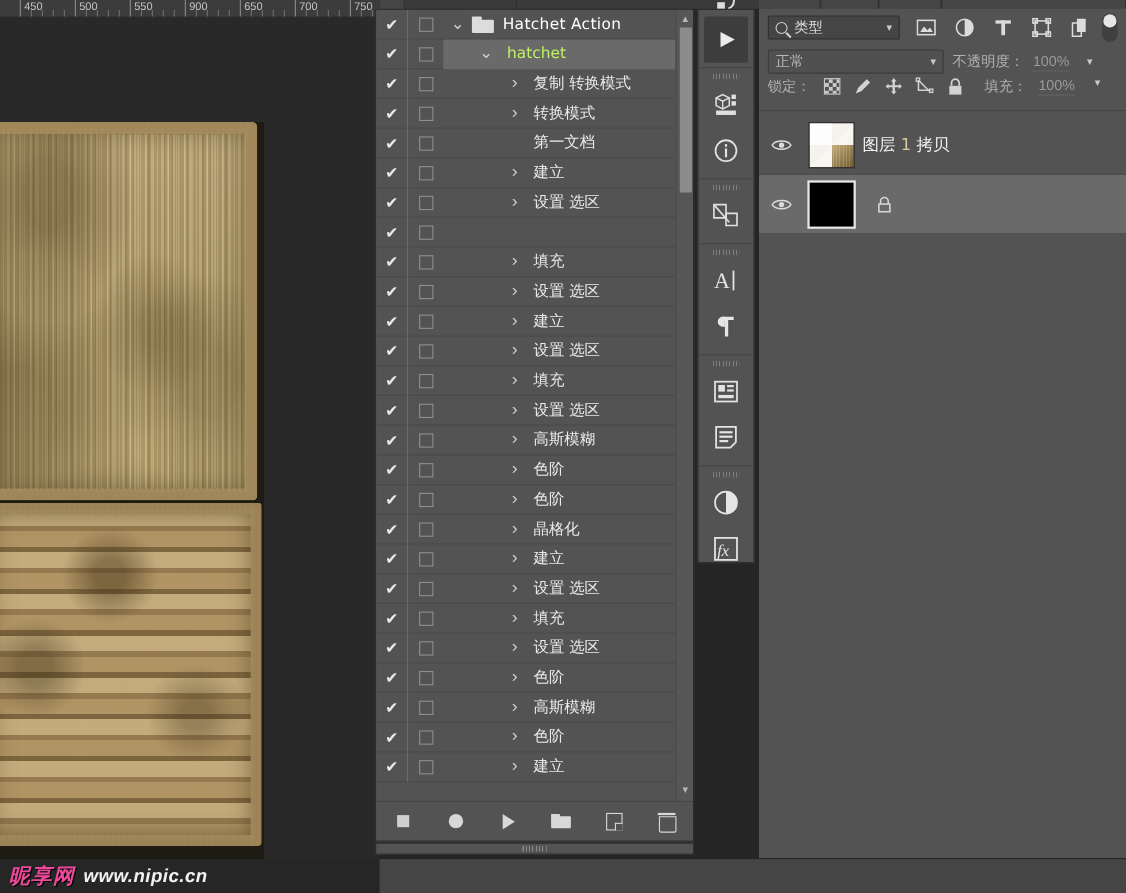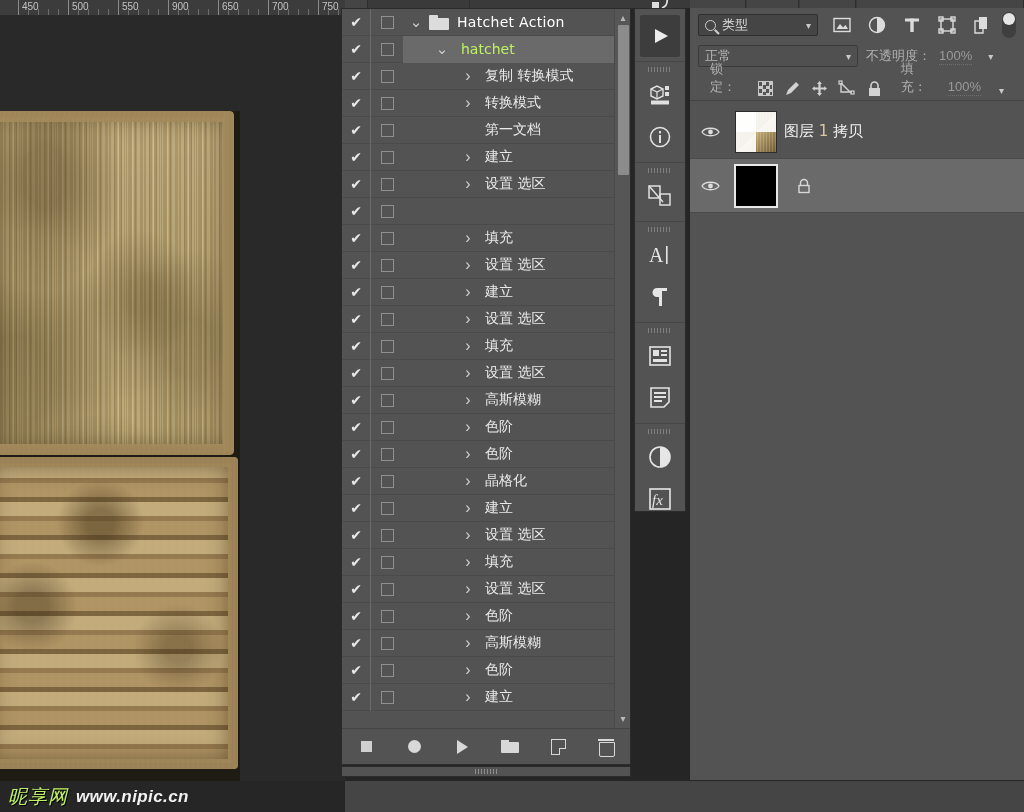--- a/index.html
+++ b/index.html
@@ -102,22 +102,22 @@
     pointer-events:none;
   }
 
   .canvas-bottom-strip { position:absolute; left:0; top:781px; width:345px; height:31px; background:#262626; }
 
   .watermark {
     position:absolute; left:8px; top:784px; display:flex; align-items:center; gap:8px;
     pointer-events:none;
   }
   .wm-cn {
-    font-family:"Liberation Sans", sans-serif; font-weight:normal; font-size:19px;
-    color:#bef264; letter-spacing:1px; font-style:italic;
+    font-family:"Liberation Sans", sans-serif; font-weight:bold; font-size:19px;
+    color:#ec4899; letter-spacing:1px; font-style:italic;
     text-shadow: 1px 1px 0 #000;
   }
   .wm-url {
     font-family:"Liberation Sans", sans-serif; font-weight:bold; font-style:italic;
     font-size:17px; color:#f2f2f2; letter-spacing:.4px;
   }
 
   
   .actions-panel {
     position:absolute; left:341px; top:8px; width:290px; height:757px;
@@ -220,21 +220,21 @@
   .toggle-pill { width:14px; height:26px; border-radius:7px; background:#3f3f3f; position:relative; margin-left:auto; }
   .toggle-pill::after{content:"";position:absolute;left:1px;top:1px;width:12px;height:12px;border-radius:50%;background:#e6e6e6;}
 
   .lp-blend { display:flex; align-items:center; height:28px; padding:0 8px; gap:8px; }
   .blend-select { width:160px; height:22px; background:#505050; border:1px solid #3b3b3b; border-radius:2px;
     display:flex; align-items:center; padding:0 6px; color:#b7b7b7; font-size:13px; }
   .lbl { color:#b0b0b0; font-size:13px; }
   .val { color:#9a9a9a; font-size:13px; }
   .underline-val { border-bottom:1px dotted #6f6f6f; padding-bottom:1px; }
 
-  .lp-lock { display:flex; align-items:flex-end; height:26px; padding:0 20px; gap:10px; }
+  .lp-lock { display:flex; align-items:flex-start; height:26px; padding:0 8px; gap:10px; }
   .lk { width:18px; height:16px; display:flex; align-items:center; justify-content:center; color:#cfcfcf; }
   .checker { width:15px;height:15px;border:1px solid #c9c9c9;
     background: conic-gradient(#c9c9c9 25%, transparent 0 50%, #c9c9c9 0 75%, transparent 0) 0 0/7px 7px; }
 
   .lp-sep { height:1px; background:#454545; margin:4px 0 0 0; }
   .layer-rows { margin-top:4px; }
   .layer-row { display:flex; align-items:center; height:54px; border-bottom:1px solid #4a4a4a; }
   .layer-row.sel { background:#6a6a6a; }
   .eye-col { width:38px; display:flex; align-items:center; justify-content:center; flex:0 0 38px; }
   .eye { width:17px; height:11px; position:relative; }

